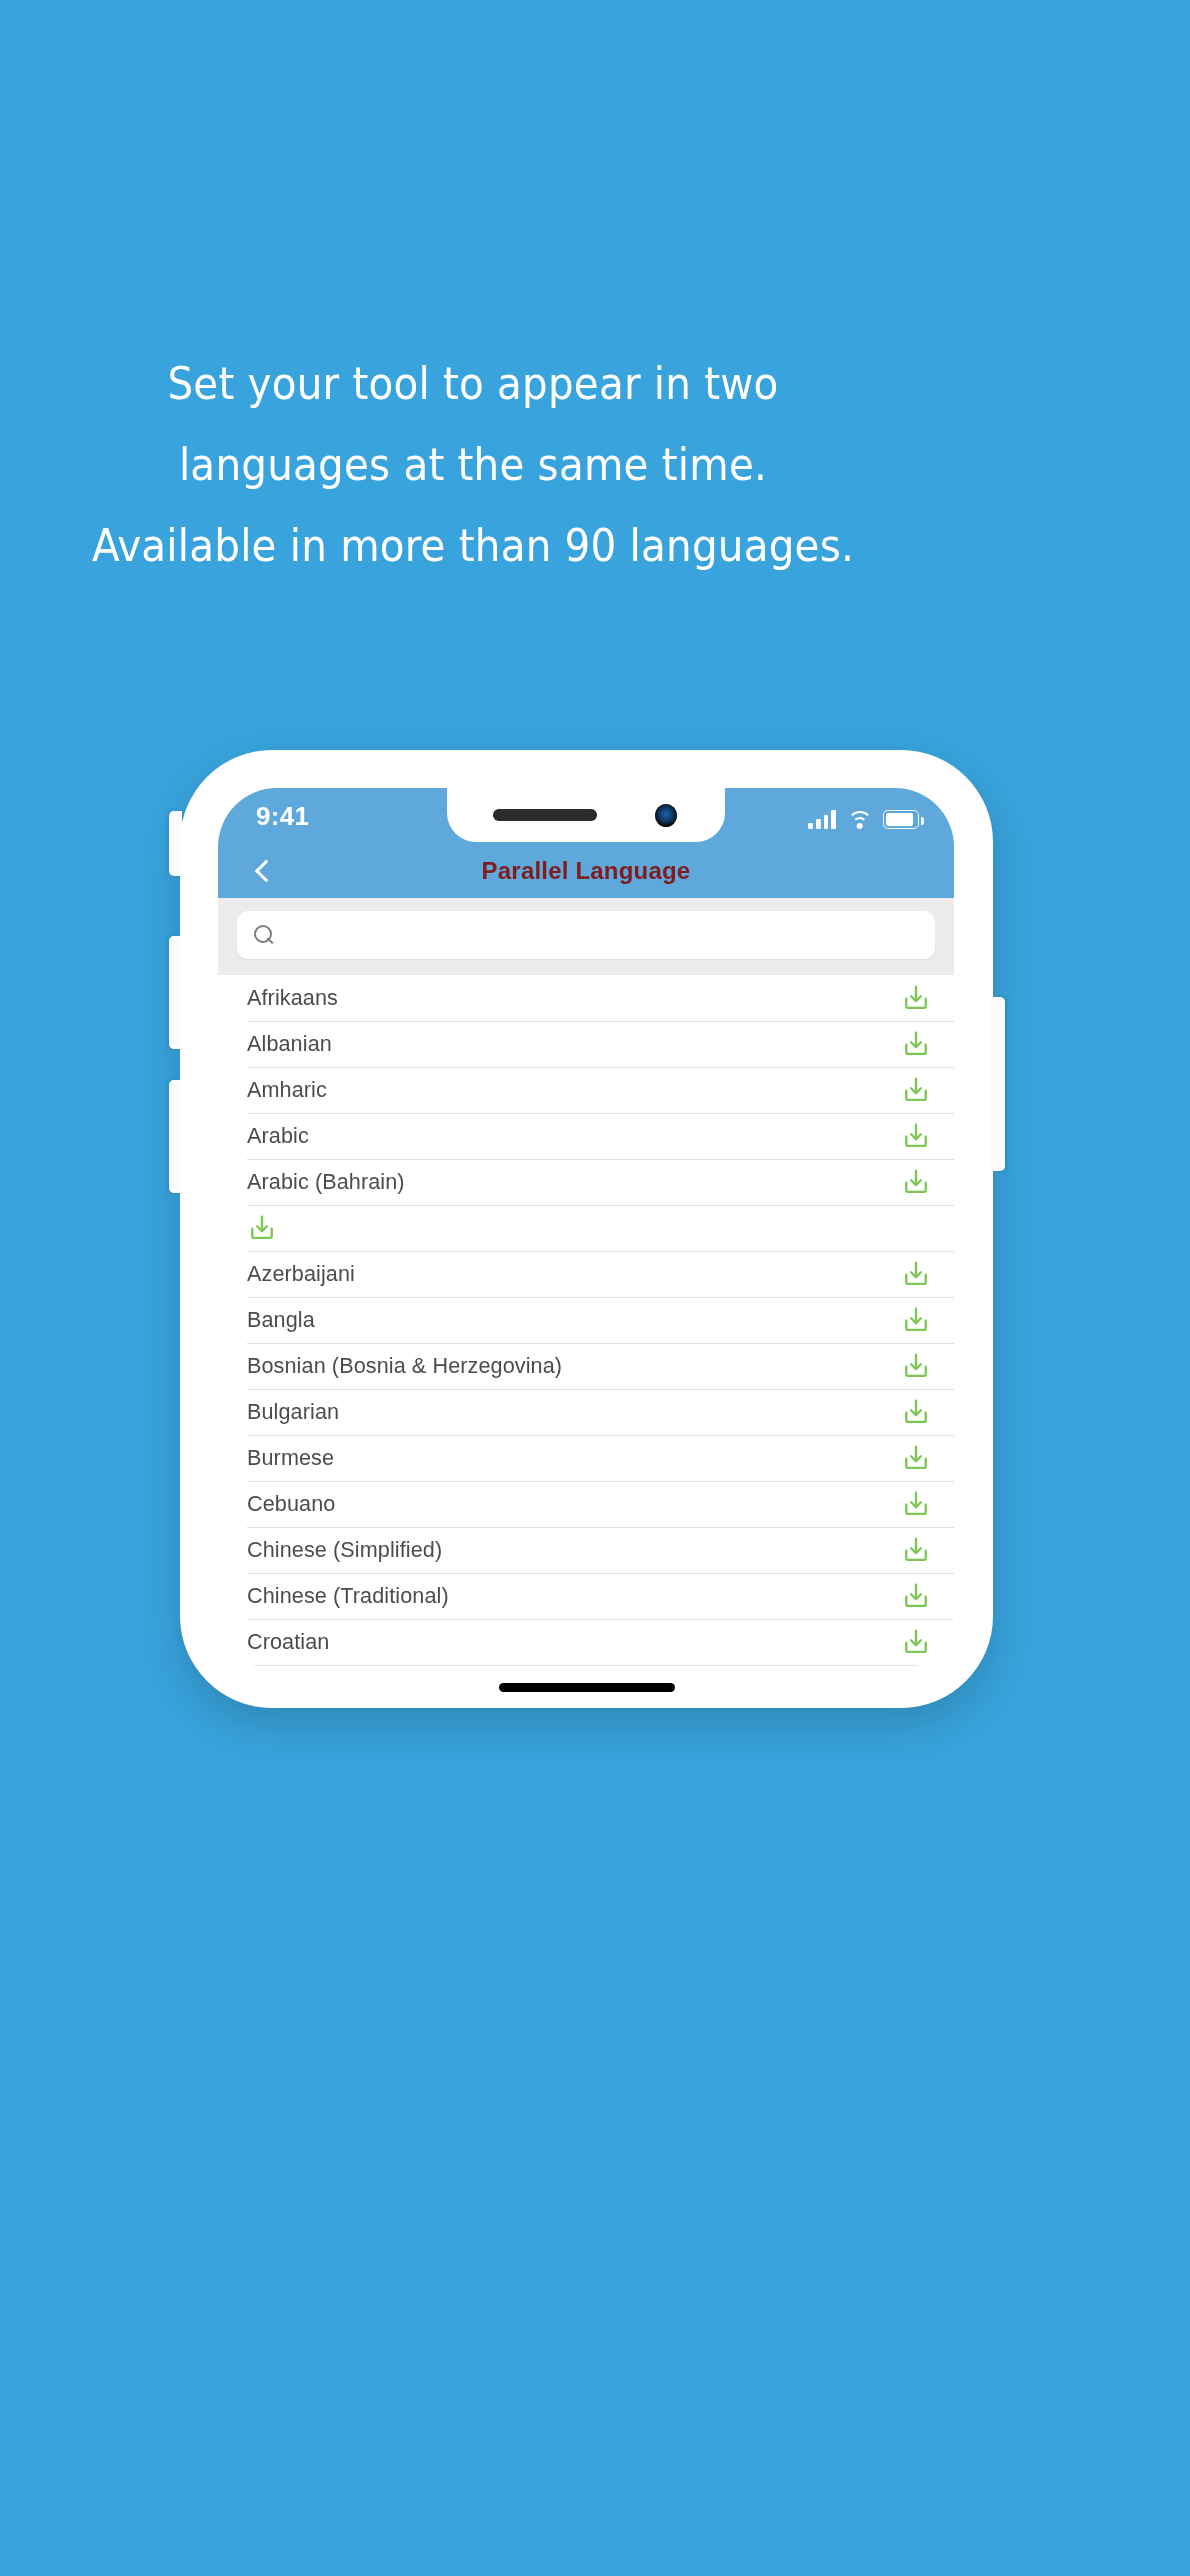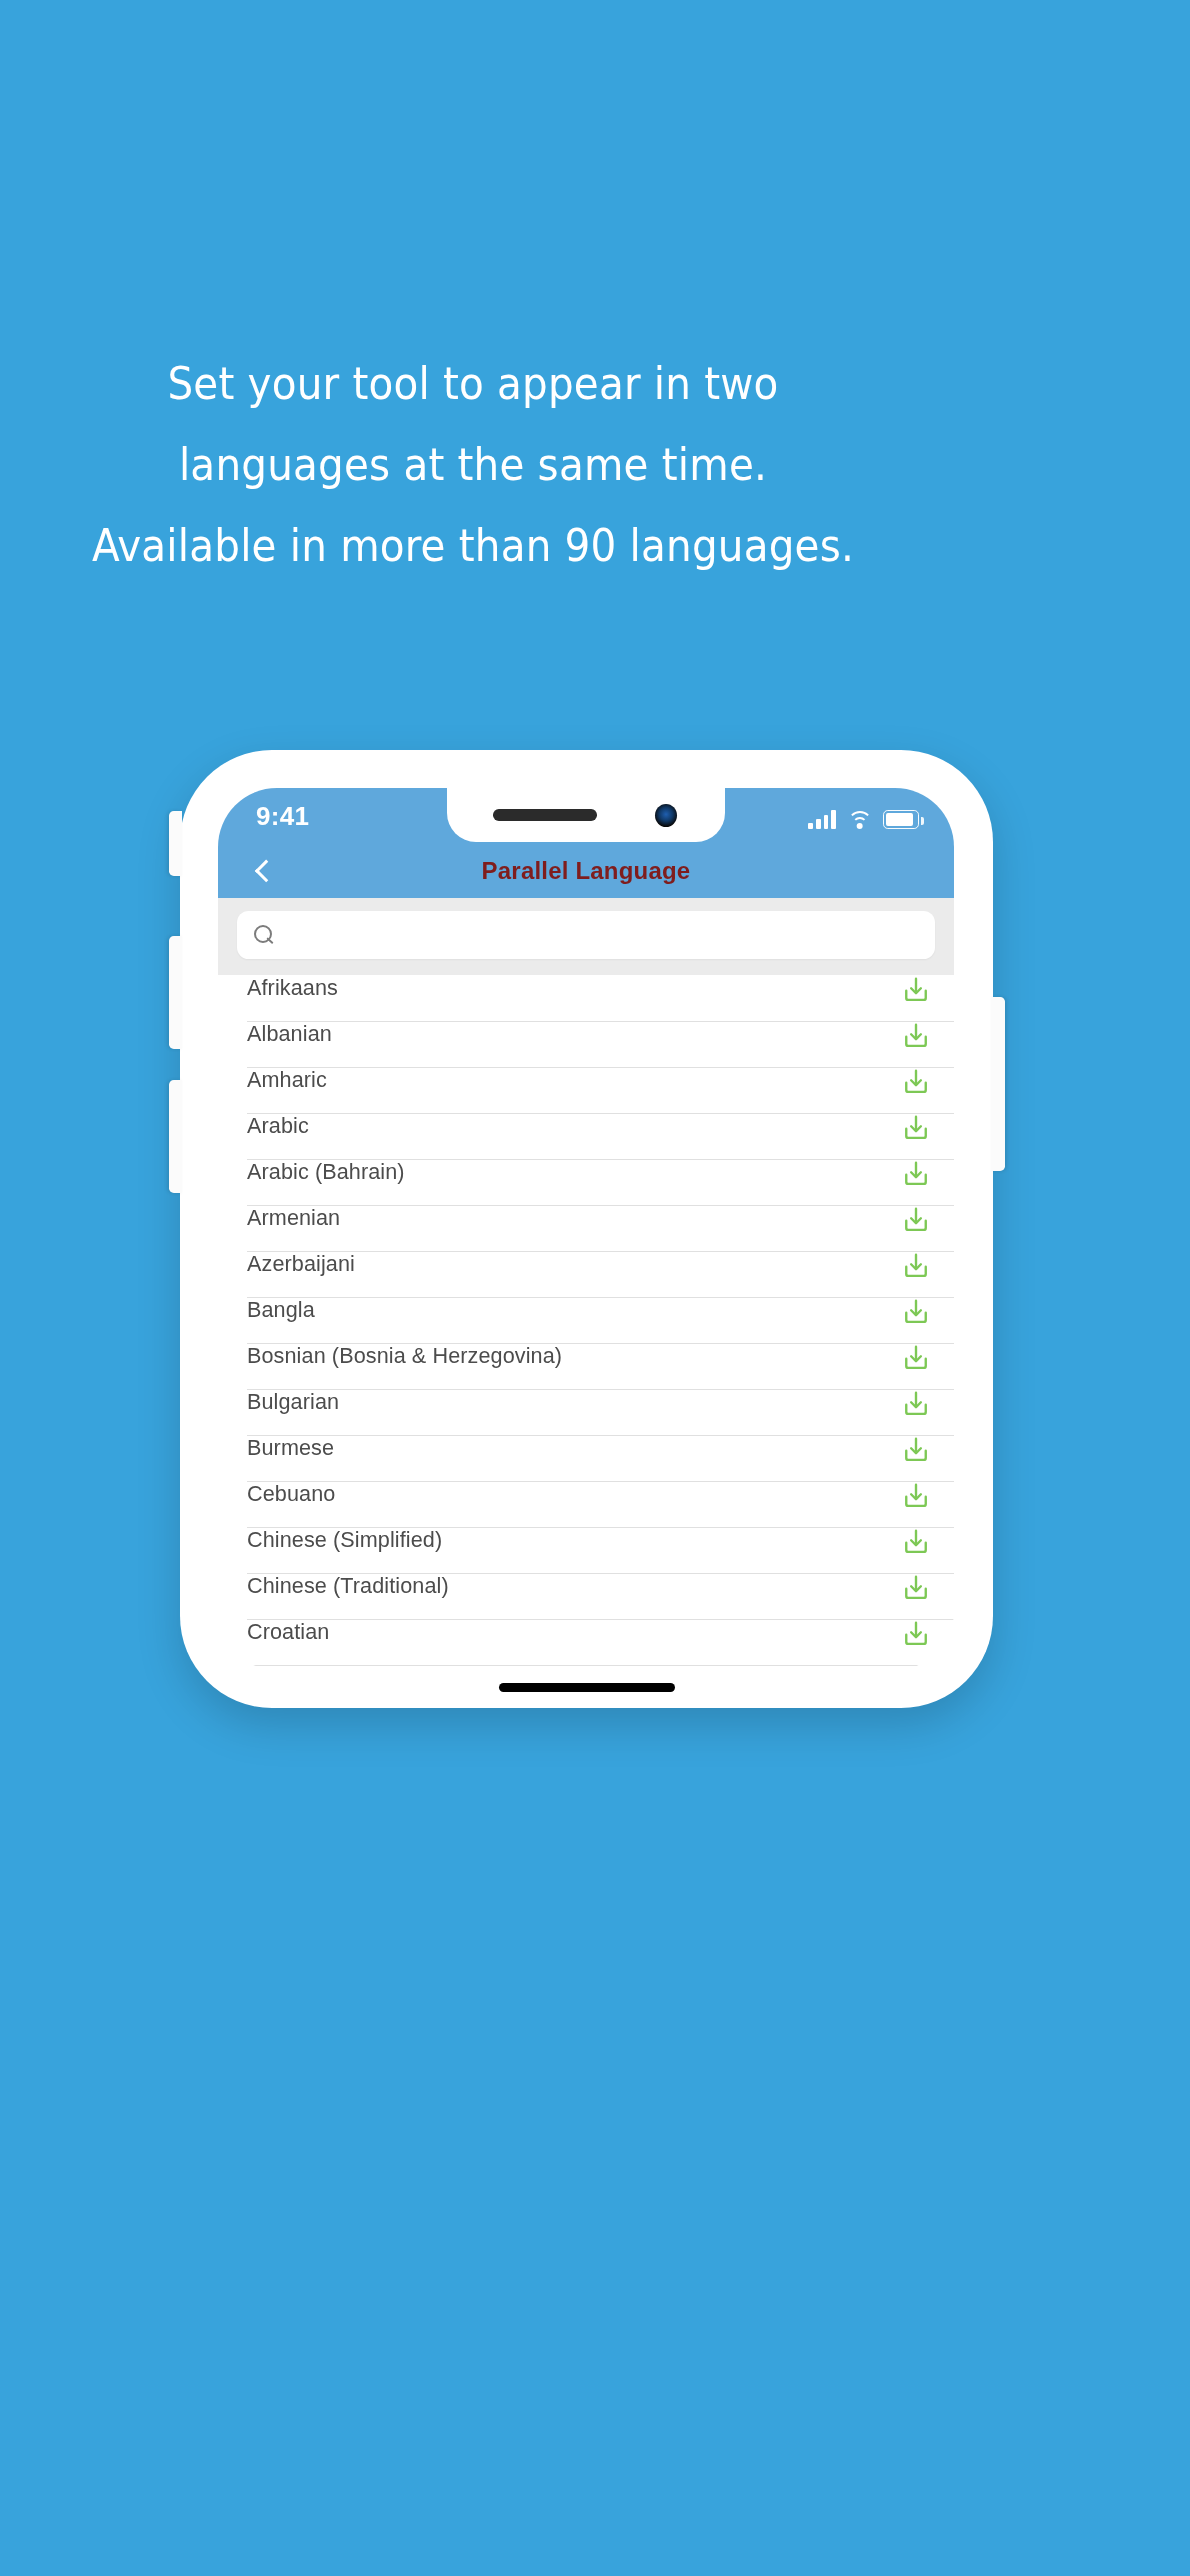--- a/index.html
+++ b/index.html
@@ -180,21 +180,21 @@
     font-family:"Liberation Sans", sans-serif;
     font-size:22px; color:#3a3a3a; background:transparent;
     margin-left:11.5px;
   }
 
   
   .list { background:#ffffff; }
   .row {
     position:relative;
     height:46px;
-    display:flex; align-items:flex-start;
+    display:flex; align-items:center;
     padding:0 23px 0 29px;
   }
   .row + .row::before {
     content:""; position:absolute; left:29px; right:0; top:0;
     height:1px; background:#e0e0e0;
   }
   .row-label {
     flex:1 1 auto;
     font-size:21.6px;
     color:#4c4c4c;
@@ -303,21 +303,20 @@
         </div>
         <div class="row">
           <div class="row-label">Arabic (Bahrain)</div>
           <div class="dl-icon"><svg viewBox="0 0 24 24" width="30" height="30" fill="none" stroke="#7dc855" stroke-width="1.9" stroke-linecap="round" stroke-linejoin="round">
               <path d="M12 3 V14.2"></path>
               <path d="M8.1 10.6 L12 14.6 L15.9 10.6"></path>
               <path d="M4.2 12.6 V18.3 a1.6 1.6 0 0 0 1.6 1.6 H18.2 a1.6 1.6 0 0 0 1.6 -1.6 V12.6"></path>
             </svg></div>
         </div>
         <div class="row">
-          <div class="row-label">Armenian</div>
           <div class="dl-icon"><svg viewBox="0 0 24 24" width="30" height="30" fill="none" stroke="#7dc855" stroke-width="1.9" stroke-linecap="round" stroke-linejoin="round">
               <path d="M12 3 V14.2"></path>
               <path d="M8.1 10.6 L12 14.6 L15.9 10.6"></path>
               <path d="M4.2 12.6 V18.3 a1.6 1.6 0 0 0 1.6 1.6 H18.2 a1.6 1.6 0 0 0 1.6 -1.6 V12.6"></path>
             </svg></div>
         </div>
         <div class="row">
           <div class="row-label">Azerbaijani</div>
           <div class="dl-icon"><svg viewBox="0 0 24 24" width="30" height="30" fill="none" stroke="#7dc855" stroke-width="1.9" stroke-linecap="round" stroke-linejoin="round">
               <path d="M12 3 V14.2"></path>

